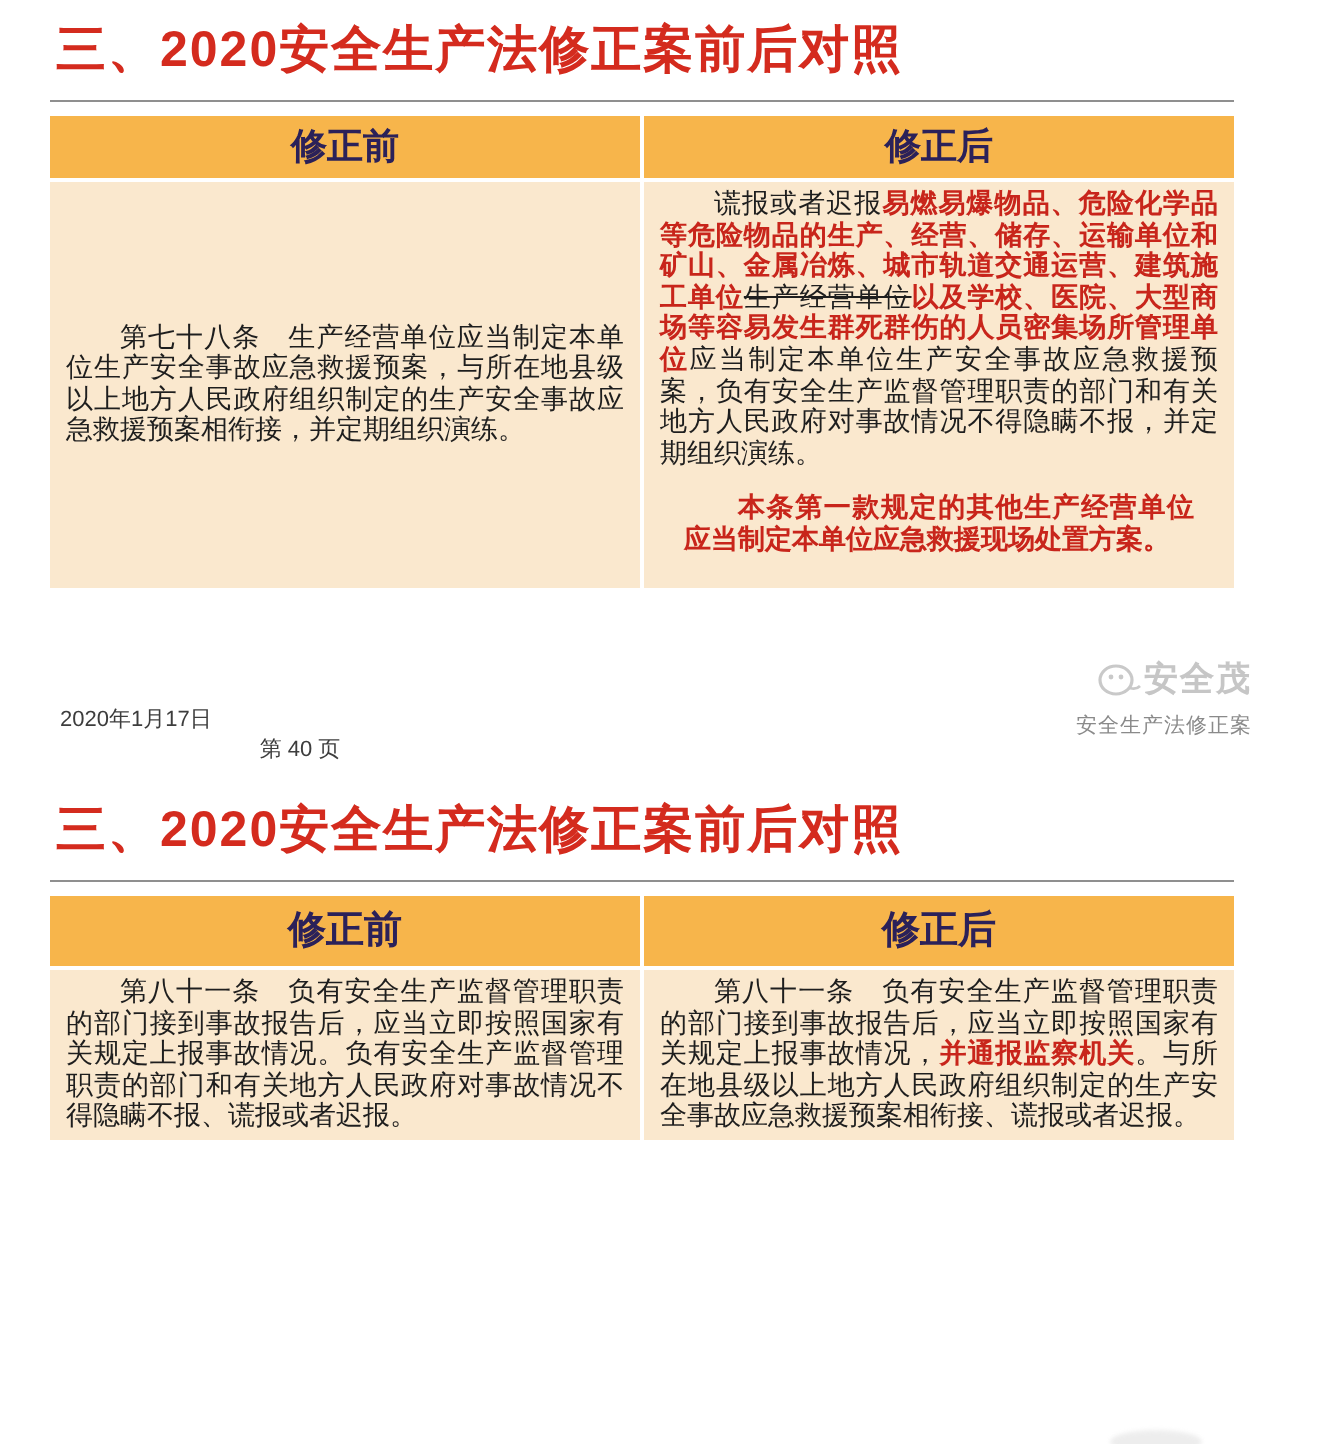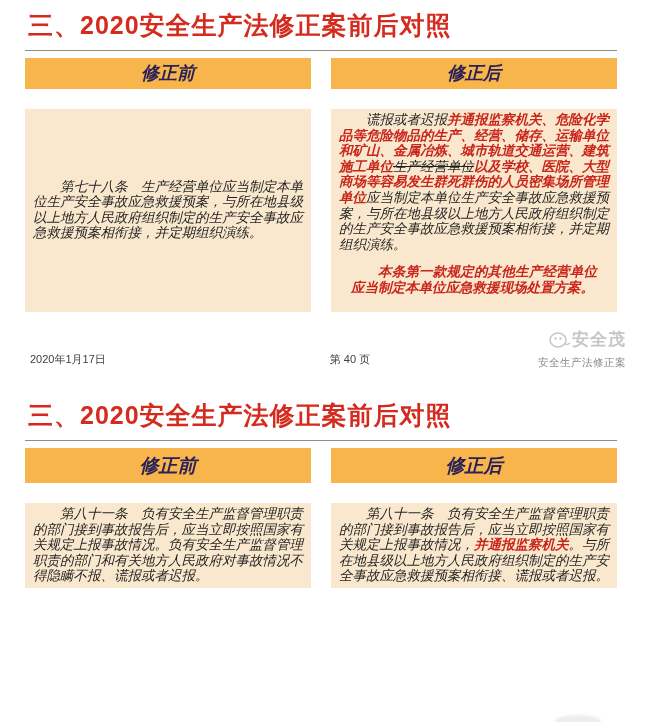--- a/index.html
+++ b/index.html
@@ -21,21 +21,21 @@
   #slide1{top:0;height:390px;}
   #slide2{top:390px;height:332px;}
   .slide-title{
     margin:9px 25px 0 28px;
     font-size:25px;font-weight:bold;color:var(--red);
     letter-spacing:1px;line-height:33px;white-space:nowrap;
   }
   .title-rule{margin:8px 25px 0 25px;border-bottom:1px solid #8f8f8f;height:0;}
   .cmp-table{
     margin:7px 25px 0 25px;
-    display:grid;grid-template-columns:1fr 1fr;gap:20px;background:#ffffff;font-style:italic;
+    display:grid;grid-template-columns:1fr 1fr;gap:2px;background:#ffffff;
   }
   .hdr-cell{
     background:var(--hdr-bg);color:var(--hdr-text);
     font-weight:bold;text-align:center;font-size:18px;line-height:19px;
     padding:6px 0;
   }
   #slide2 .hdr-cell{padding:8px 0;font-size:19px;}
   .body-cell{
     background:var(--cell-bg);color:var(--body-text);
     font-size:13.5px;line-height:15.6px;
@@ -44,21 +44,21 @@
   #slide1 .body-cell{min-height:154px;}
   #slide2 .body-cell{min-height:76px;}
   .v-center{display:flex;flex-direction:column;justify-content:center;}
   .para{margin:0;text-indent:2em;}
   .run-normal{color:var(--body-text);}
   .run-red{color:var(--em-red);font-weight:bold;}
   .run-strike{color:var(--body-text);text-decoration:line-through;}
   .para-red{margin:12px;text-indent:2em;color:var(--em-red);font-weight:bold;}
   .footer{
     position:absolute;top:352px;left:30px;width:440px;
-    display:flex;font-size:11px;color:#3d3d3d;
+    display:flex;font-size:11px;color:#3d3d3d;flex-direction:column;
   }
   .footer-date{width:200px;text-align:left;}
   .footer-page{width:240px;text-align:center;}
   .brand{
     position:absolute;top:328px;right:16px;width:130px;text-align:center;
   }
   .brand-top{
     display:flex;align-items:center;justify-content:flex-end;gap:1px;
     color:#c6c6c6;font-size:17px;font-weight:bold;letter-spacing:1px;
   }
@@ -80,21 +80,21 @@
 
   <div class="cmp-table">
     <div class="hdr-cell">修正前</div>
     <div class="hdr-cell">修正后</div>
 
     <div class="body-cell v-center">
       <p class="para">第七十八条　生产经营单位应当制定本单位生产安全事故应急救援预案，与所在地县级以上地方人民政府组织制定的生产安全事故应急救援预案相衔接，并定期组织演练。</p>
     </div>
 
     <div class="body-cell">
-      <p class="para"><span class="run-normal">谎报或者迟报</span><span class="run-red">并通报监察机关、危险化学品等危险物品的生产、经营、储存、运输单位和矿山、金属冶炼、城市轨道交通运营、建筑施工单位</span><span class="run-strike">生产经营单位</span><span class="run-red">以及学校、医院、大型商场等容易发生群死群伤的人员密集场所管理单位</span><span class="run-normal">应当制定本单位生产安全事故应急救援预案，与所在地县级以上地方人民政府组织制定的生产安全事故应急救援预案相衔接，并定期组织演练。</span></p>
+      <p class="para"><span class="run-normal">谎报或者迟报</span><span class="run-red">易燃易爆物品、危险化学品等危险物品的生产、经营、储存、运输单位和矿山、金属冶炼、城市轨道交通运营、建筑施工单位</span><span class="run-strike">生产经营单位</span><span class="run-red">以及学校、医院、大型商场等容易发生群死群伤的人员密集场所管理单位</span><span class="run-normal">应当制定本单位生产安全事故应急救援预案，负有安全生产监督管理职责的部门和有关地方人民政府对事故情况不得隐瞒不报，并定期组织演练。</span></p>
       <p class="para-red">本条第一款规定的其他生产经营单位应当制定本单位应急救援现场处置方案。</p>
     </div>
   </div>
 
   <div class="footer">
     <span class="footer-date">2020年1月17日</span>
     <span class="footer-page">第 40 页</span>
   </div>
 
   <div class="brand">

